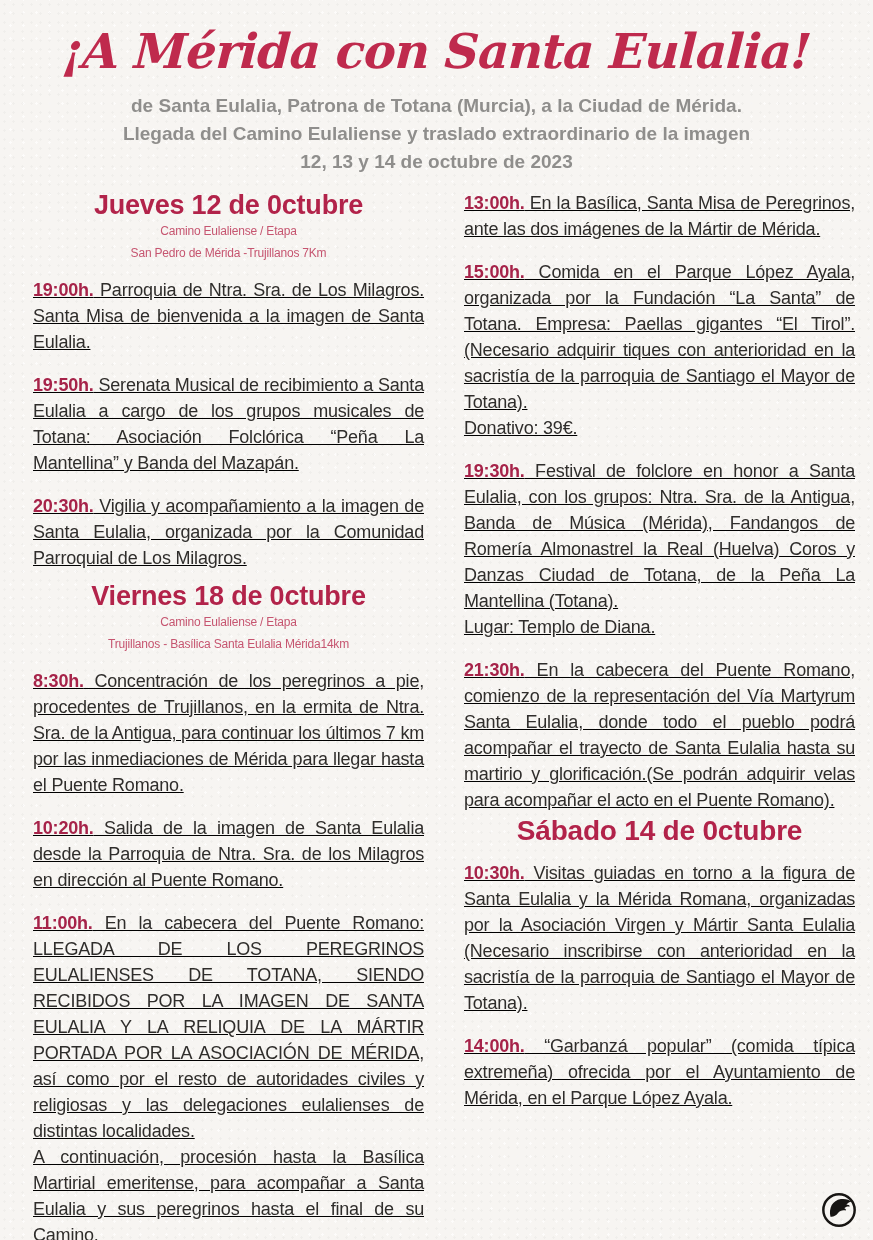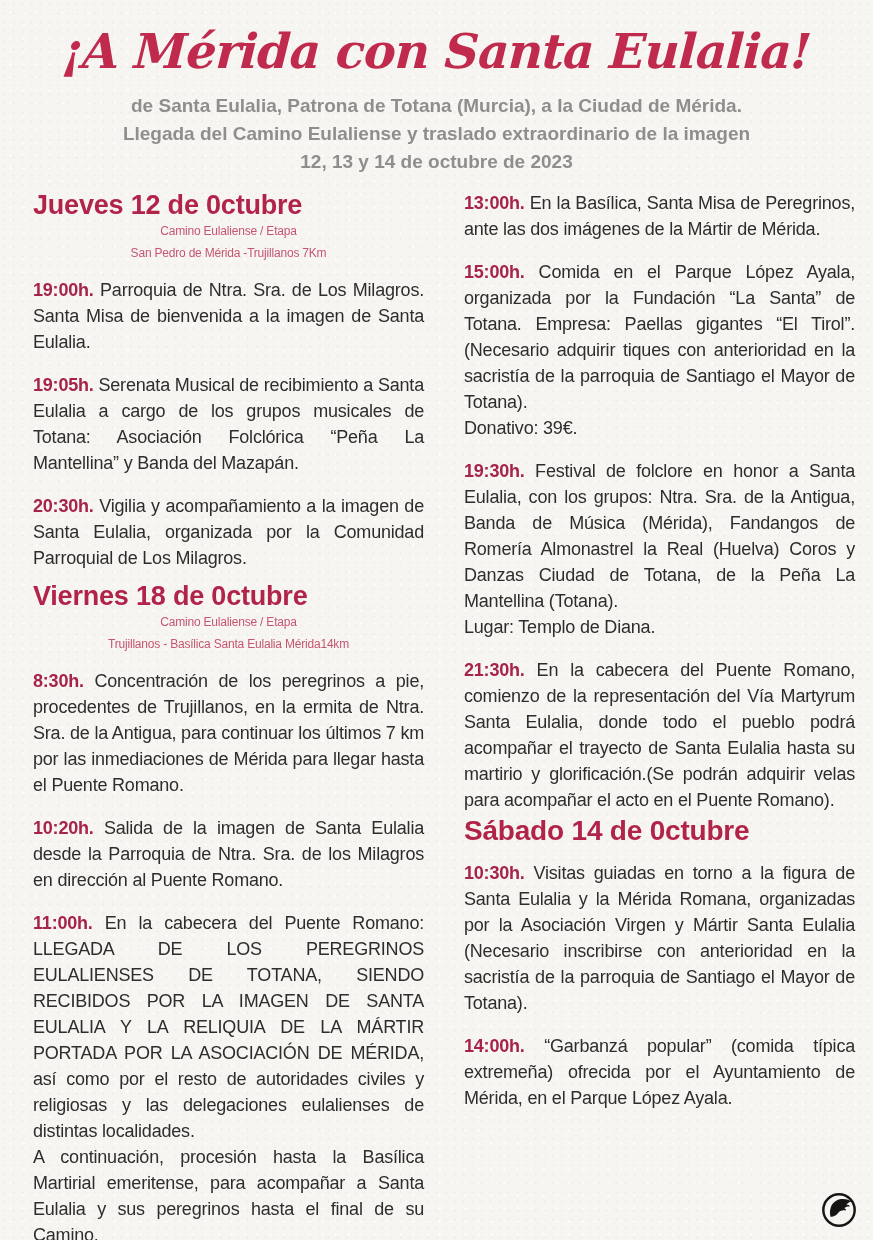--- a/index.html
+++ b/index.html
@@ -23,29 +23,29 @@
     transform:skewX(-3deg);
   }
   .subtitle-line{
     font-weight:700;font-size:19px;line-height:28px;
     color:#8f8e8c;text-align:center;
   }
   .columns{display:flex;margin-top:14px;padding:0 18px 0 33px;gap:40px;}
   .col{width:391px;flex:0 0 391px;}
   .day-heading{
     font-weight:800;font-size:27px;line-height:30px;
-    color:#b2234a;margin:0;letter-spacing:-0.2px;
+    color:#b2234a;text-align:center;margin:0;letter-spacing:-0.2px;
   }
   .day-sub{
     font-size:12px;line-height:22px;color:#c65570;
     text-align:center;white-space:nowrap;letter-spacing:-0.2px;
   }
   .day-sub.wide{margin-left:-26px;margin-right:-26px;}
   .section-viernes{margin-top:10px;}
-  .events{margin-top:13px;}
+  .events{margin-top:13px;text-decoration:underline;}
   .event{
     font-size:18px;line-height:26px;color:#2f2d2b;
     text-align:justify;margin:0 0 17px;letter-spacing:-0.2px;
   }
   .event:last-child{margin-bottom:0;}
   .time{font-weight:700;color:#a62349;}
   .etext{white-space:pre-line;}
   .section-sabado .day-heading{font-size:28px;margin:3px 0 14px;}
   .logo{position:absolute;right:15px;bottom:11px;width:38px;height:38px;}
   .logo svg{display:block;width:100%;height:100%;}
@@ -65,21 +65,21 @@
   <div class="columns">
 
     <div class="col">
 
       <section class="section-jueves">
         <h2 class="day-heading">Jueves 12 de 0ctubre</h2>
         <div class="day-sub">Camino Eulaliense / Etapa</div>
         <div class="day-sub">San Pedro de Mérida -Trujillanos 7Km</div>
         <div class="events">
           <p class="event"><span class="time">19:00h.</span><span class="etext"> Parroquia de Ntra. Sra. de Los Milagros. Santa Misa de bienvenida a la imagen de Santa Eulalia.</span></p>
-          <p class="event"><span class="time">19:05h.</span><span class="etext"> Serenata Musical de recibimiento a Santa Eulalia a cargo de los grupos musicales de Totana: Asociación Folclórica “Peña La Mantellina” y Banda del Mazapán.</span></p>
+          <p class="event"><span class="time">19:50h.</span><span class="etext"> Serenata Musical de recibimiento a Santa Eulalia a cargo de los grupos musicales de Totana: Asociación Folclórica “Peña La Mantellina” y Banda del Mazapán.</span></p>
           <p class="event"><span class="time">20:30h.</span><span class="etext"> Vigilia y acompañamiento a la imagen de Santa Eulalia, organizada por la Comunidad Parroquial de Los Milagros.</span></p>
         </div>
       </section>
 
       <section class="section-viernes">
         <h2 class="day-heading">Viernes 18 de 0ctubre</h2>
         <div class="day-sub">Camino Eulaliense / Etapa</div>
         <div class="day-sub wide">Trujillanos - Basílica Santa Eulalia Mérida14km</div>
         <div class="events">
           <p class="event"><span class="time">8:30h.</span><span class="etext"> Concentración de los peregrinos a pie, procedentes de Trujillanos, en la ermita de Ntra. Sra. de la Antigua, para continuar los últimos 7 km por las inmediaciones de Mérida para llegar hasta el Puente Romano.</span></p>

